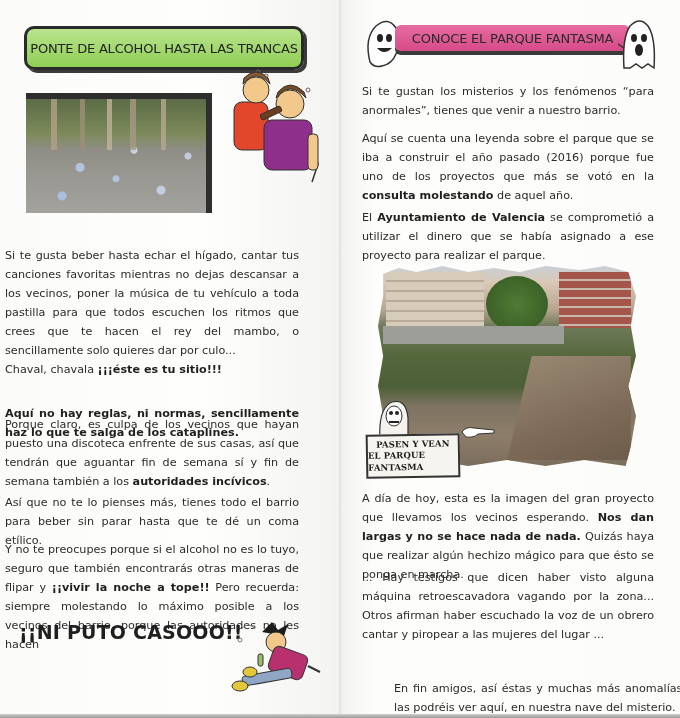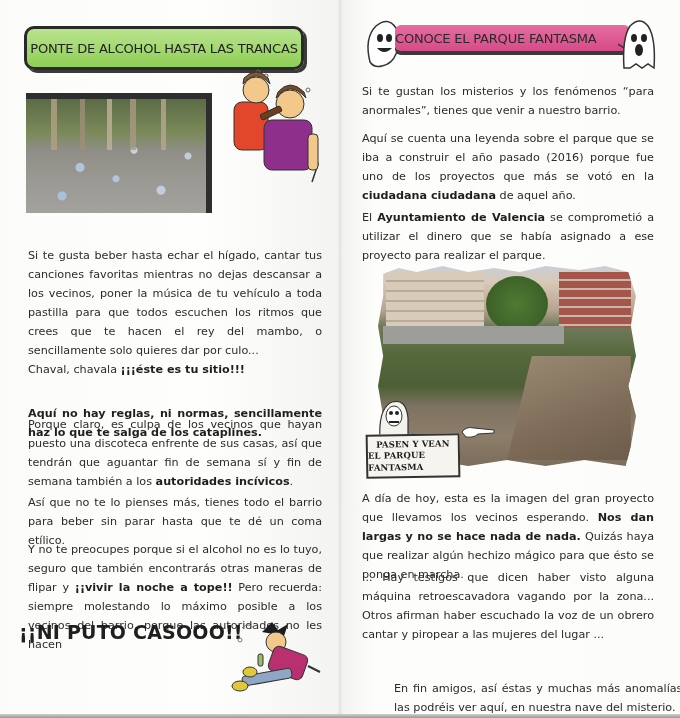--- a/index.html
+++ b/index.html
@@ -18,21 +18,21 @@
       background: linear-gradient(180deg, #b9e48d 0%, #8fce55 100%);
       box-shadow: 3px 3px 0 #3a3a3a;
       display: flex; align-items: center; justify-content: center;
       font-size: 13px; color: #222; letter-spacing: -0.2px; text-align: center;
     }
     .pill-pink {
       position: absolute; left: 395px; top: 25px; width: 235px; height: 26px;
       background: linear-gradient(180deg, #e66ca0 0%, #d64b88 100%);
       border-radius: 6px;
       box-shadow: 0 4px 0 #3a3a3a;
-      display: flex; align-items: center; 
+      display: flex; align-items: center; justify-content: center;
       font-size: 13px; color: #2a2a2a; letter-spacing: -0.2px;
     }
     .ghost { position: absolute; }
     .ghost-left { left: 362px; top: 18px; width: 42px; height: 52px; }
     .ghost-right { left: 618px; top: 18px; width: 40px; height: 52px; }
 
     
     .photo-litter {
       position: absolute; left: 26px; top: 93px; width: 180px; height: 120px;
       background:
@@ -71,21 +71,21 @@
       background: #f6f4ee; border: 2px solid #333; transform: rotate(-1deg);
       display: flex; flex-direction: column; align-items: center; justify-content: center;
       font-family: "DejaVu Serif", "Liberation Serif", serif; font-weight: bold; font-size: 8.5px; color: #1d1d1d; line-height: 1.35; letter-spacing: 0.1px;
     }
     .skeleton { position: absolute; left: 374px; top: 398px; width: 40px; height: 42px; }
     .pointing-hand { position: absolute; left: 460px; top: 424px; width: 36px; height: 16px; }
 
     
     .txt { position: absolute; font-size: 11.2px; line-height: 19px; text-align: justify; color: #2b2b2b; }
     .txt b { font-weight: bold; color: #1f1f1f; }
-    .left-col { left: 28px; width: 294px; }
+    .left-col { left: 5px; width: 294px; }
     .right-col { left: 362px; width: 292px; }
     .shout { position: absolute; left: 19px; top: 621px; font-size: 19px; font-weight: bold; color: #1f1f1f; letter-spacing: 0.2px; }
   </style>
 </head>
 <body>
 
 <div class="page left"></div>
 <div class="page right"></div>
 <div class="fold"></div>
 
@@ -164,21 +164,21 @@
     <ellipse cx="26" cy="20" rx="3" ry="4" fill="#222"></ellipse>
   <ellipse cx="21" cy="32" rx="4" ry="6" fill="#222"></ellipse>
   <path d="M6 30 L0 26" stroke="#333" stroke-width="1.5"></path>
 </svg>
 
 <div class="txt right-col" style="top:82px;">
   <span>Si te gustan los misterios y los fenómenos “para anormales”, tienes que venir a nuestro barrio.</span>
 </div>
 
 <div class="txt right-col" style="top:129px;">
-  <span>Aquí se cuenta una leyenda sobre el parque que se iba a construir el año pasado (2016) porque fue uno de los proyectos que más se votó en la </span><b>ciudadana ciudadana</b><span> de aquel año.</span>
+  <span>Aquí se cuenta una leyenda sobre el parque que se iba a construir el año pasado (2016) porque fue uno de los proyectos que más se votó en la </span><b>consulta molestando</b><span> de aquel año.</span>
 </div>
 
 <div class="txt right-col" style="top:208px;">
   <span>El </span><b>Ayuntamiento de Valencia</b><span> se comprometió a utilizar el dinero que se había asignado a ese proyecto para realizar el parque.</span>
 </div>
 
 <div class="photo-park">
   <div class="buildings-l"></div>
   <div class="buildings-r"></div>
   <div class="tree"></div>

